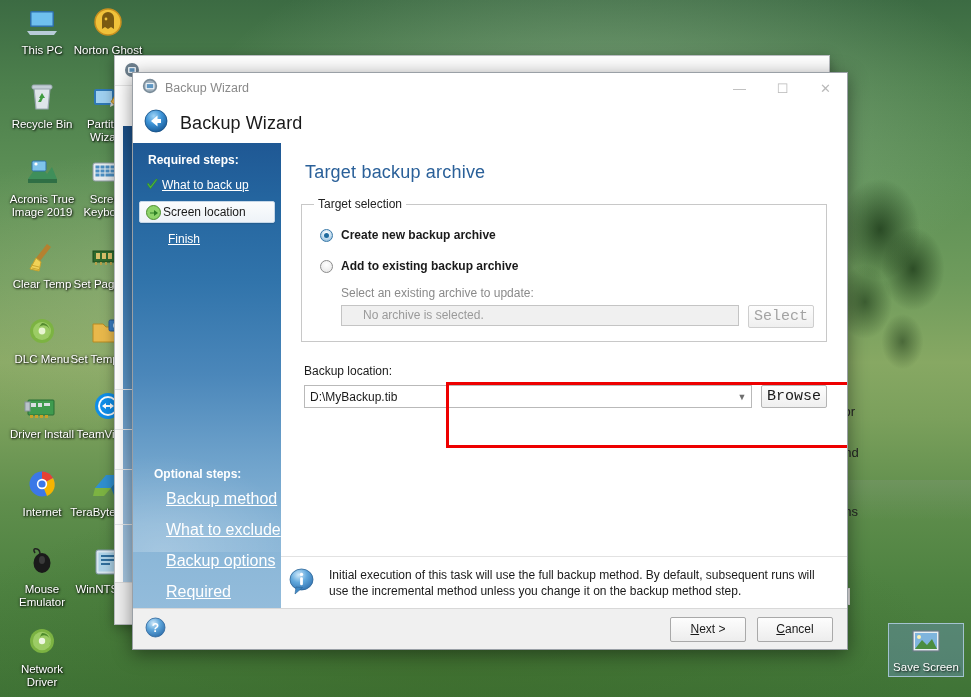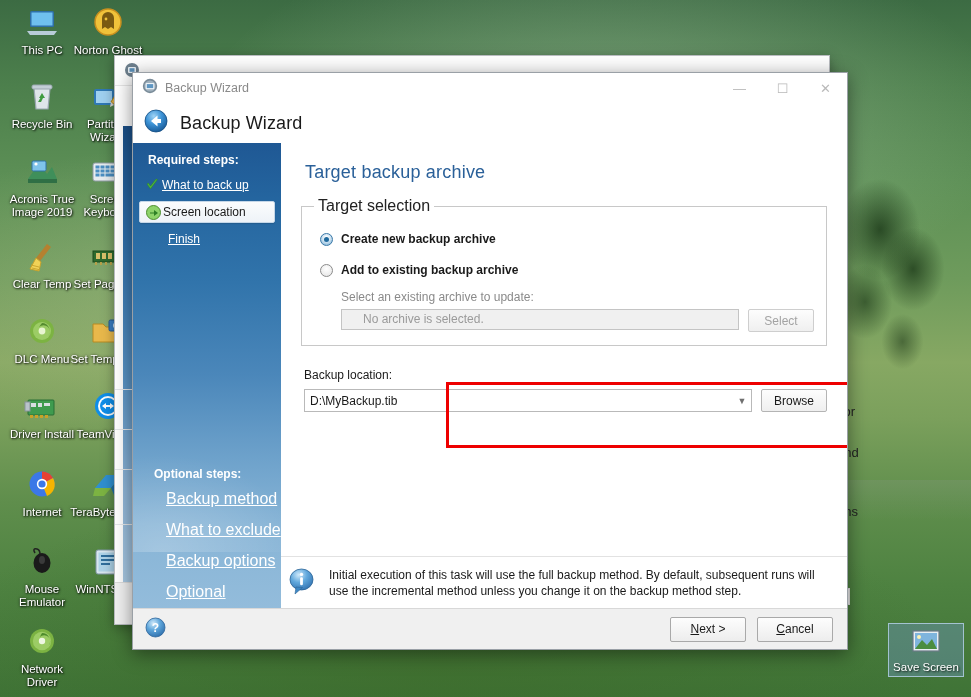--- a/index.html
+++ b/index.html
@@ -204,21 +204,21 @@
     padding: 19px 0 14px 8px;
     letter-spacing: 0.2px;
   }
 
   fieldset.group {
     border: 1px solid #c8c8c8;
     margin: 0 4px;
     padding: 9px 12px 13px 12px;
   }
   fieldset.group legend {
-    font-size: 16px; color: #222; padding: 0 4px;
+    font-size: 12px; color: #222; padding: 0 4px;
   }
   .radio-row {
     display: flex; align-items: center;
     margin: 4px 0 0 6px; height: 22px;
   }
   .radio {
     width: 13px; height: 13px; border-radius: 50%;
     border: 1px solid #8b8b8b;
     background: radial-gradient(circle at 50% 35%, #ffffff, #e3e3e3);
     margin-right: 8px; flex: none;
@@ -246,22 +246,22 @@
     color: #9a9a9a;
     font-size: 12px;
     padding: 0 21px;
     line-height: 19px;
     font-family: "Liberation Sans", sans-serif;
   }
   .btn {
     height: 23px; min-width: 62px;
     border: 1px solid #b4b4b4;
     background: linear-gradient(to bottom, #fdfdfd, #efefef);
-    font-size: 12px; color: #1a1a1a;
-    font-family: Liberation Sans, sans-serif;
+    font-size: 15px; color: #1a1a1a;
+    font-family: Liberation Mono, monospace;
     border-radius: 2px;
     cursor: default;
   }
   .btn.disabled { color: #a3a3a3; border-color: #cecece; }
 
   
   .redbox {
     position: absolute;
     left: 165px; top: 239px;
     width: 531px; height: 66px;
@@ -631,21 +631,21 @@
             <div class="step indent">
               <span class="st-label">Finish</span>
             </div>
           </div>
         <div class="side-spacer"></div>
         <div class="side-heading2">Optional steps:</div>
         <div id="optional-steps">
             <div class="opt-step">Backup method</div>
             <div class="opt-step">What to exclude</div>
             <div class="opt-step">Backup options</div>
-            <div class="opt-step">Optional</div>
+            <div class="opt-step">Required</div>
           </div>
       </div>
 
       <div class="content">
         <div class="page-title">Target backup archive</div>
 
         <fieldset class="group">
           <legend>Target selection</legend>
 
           <div class="radio-row">

